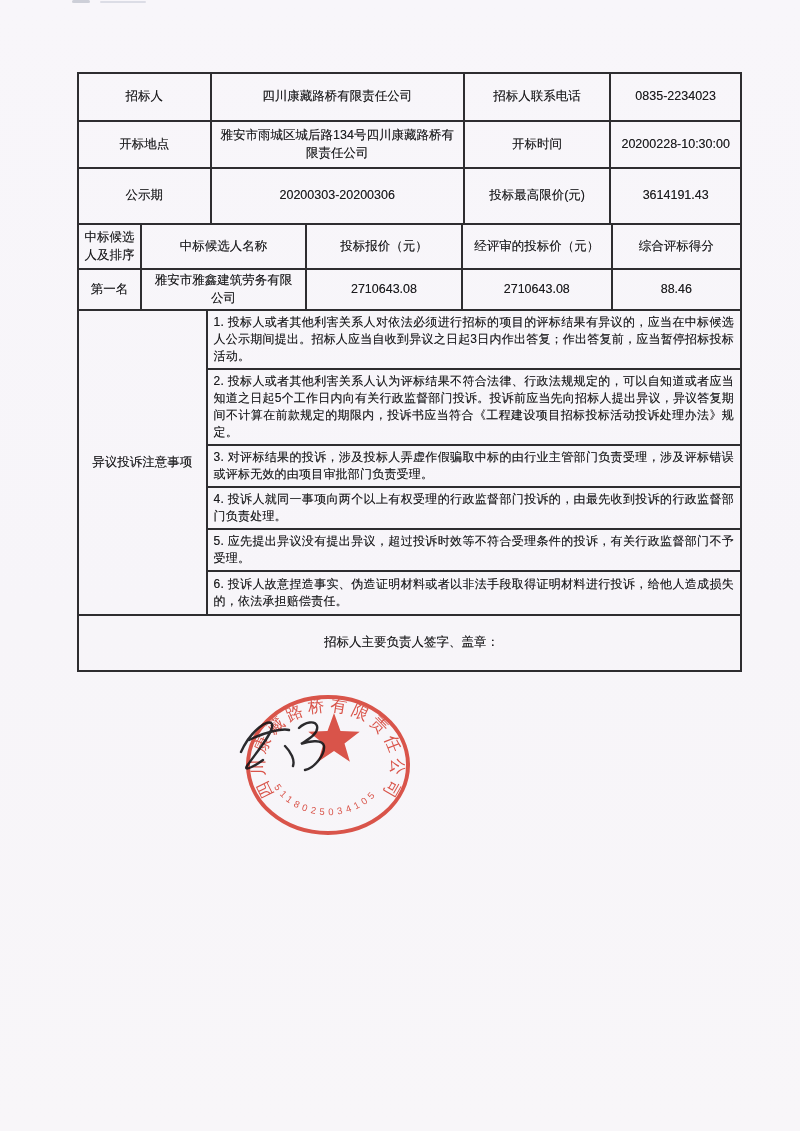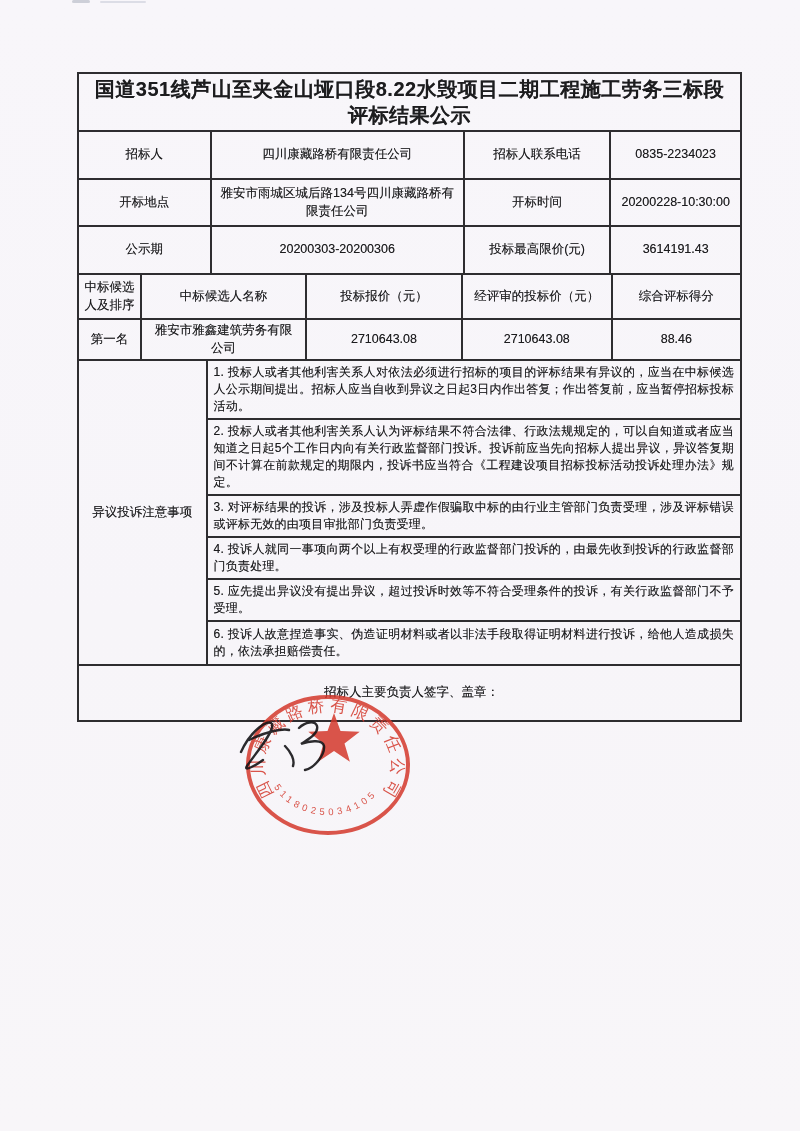--- a/index.html
+++ b/index.html
@@ -43,39 +43,33 @@
   <div class="sheet">
 
     <table class="tbl">
       <colgroup>
           <col style="width:20%">
           <col style="width:38.2%">
           <col style="width:22.1%">
           <col style="width:19.7%">
         </colgroup>
       <tbody>
-          <tr style="height:52px">
-        <td colspan="4" class="title-cell">
-          <div>国道351线芦山至夹金山垭口段8.22水毁项目二期工程施工劳务三标段</div>
-          <div>评标结果公示</div>
-        </td>
-      </tr>
       <tr style="height:48px">
         <td>招标人</td>
         <td>四川康藏路桥有限责任公司</td>
         <td>招标人联系电话</td>
         <td>0835-2234023</td>
       </tr>
       <tr style="height:47px">
         <td>开标地点</td>
         <td>雅安市雨城区城后路134号四川康藏路桥有限责任公司</td>
         <td>开标时间</td>
         <td>20200228-10:30:00</td>
       </tr>
-      <tr style="height:48px">
+      <tr style="height:56px">
         <td>公示期</td>
         <td>20200303-20200306</td>
         <td>投标最高限价(元)</td>
         <td>3614191.43</td>
       </tr>
     </tbody>
       </table>
 
     <table class="tbl">
       <colgroup>

